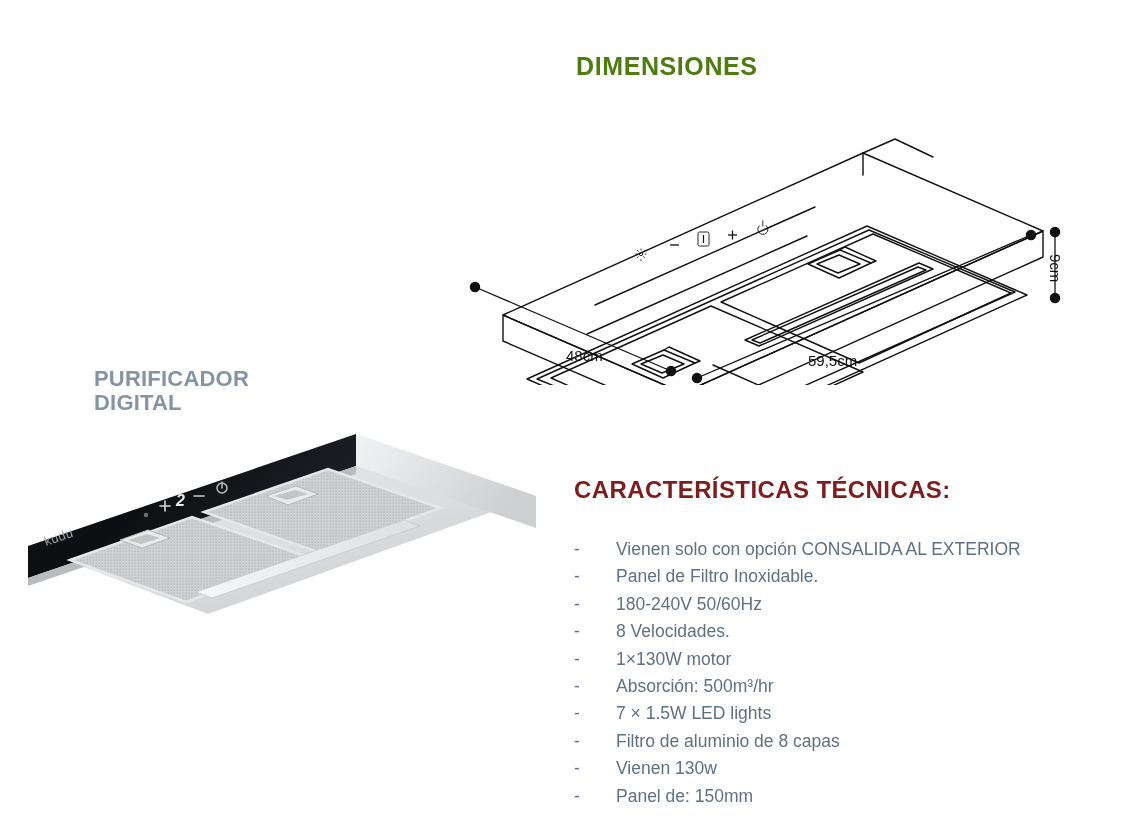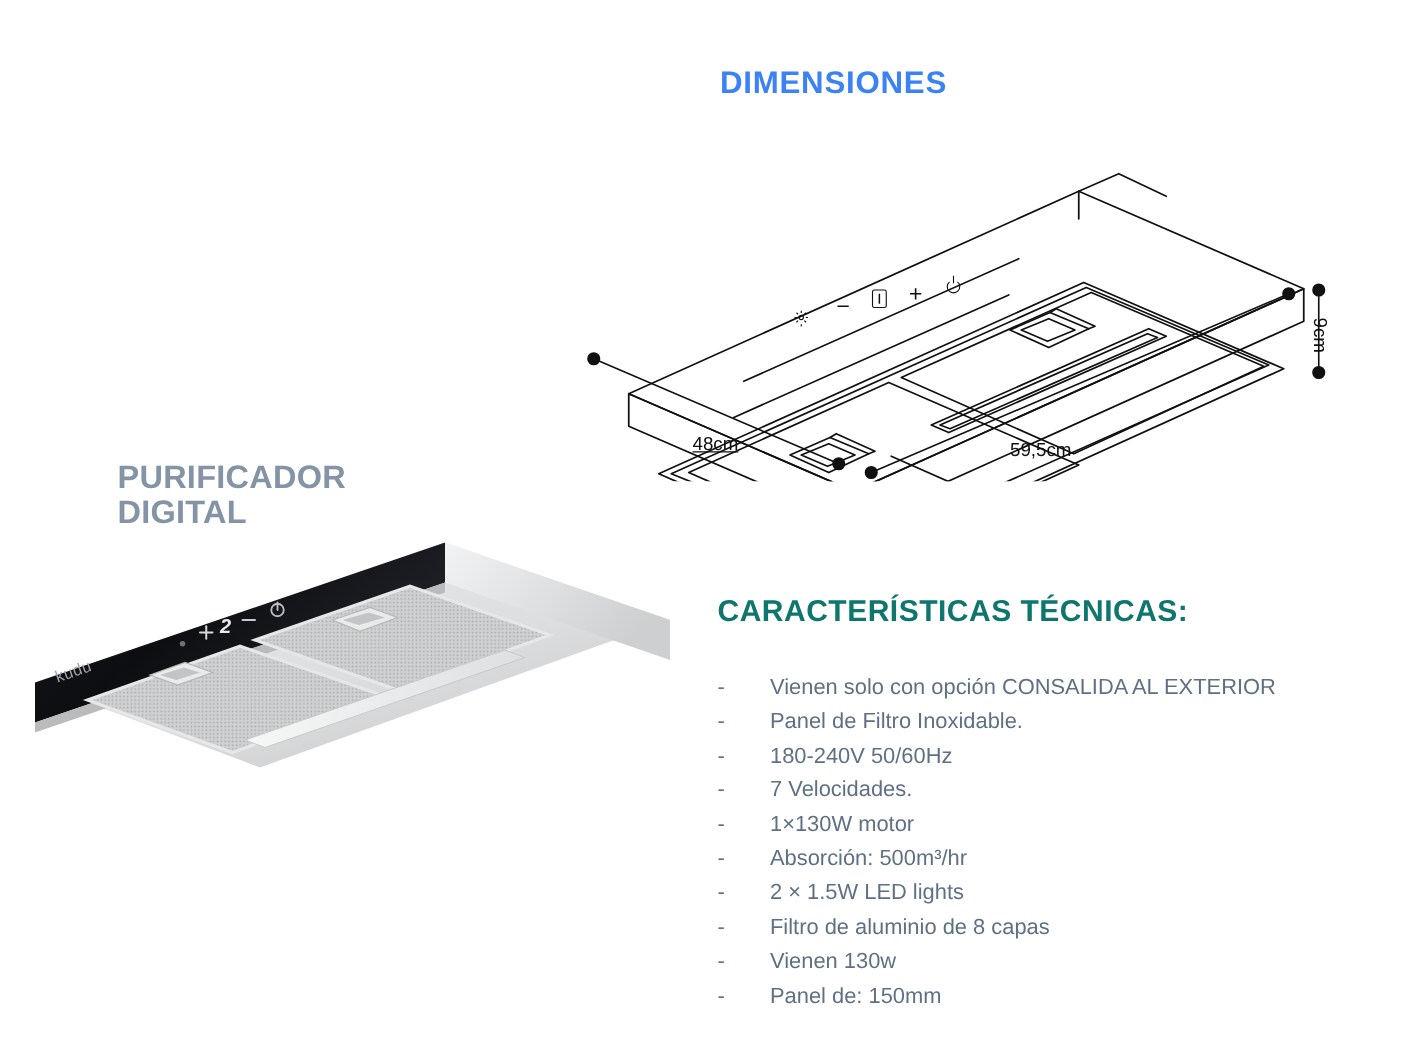--- a/index.html
+++ b/index.html
@@ -17,43 +17,43 @@
   }
 
   
   .dimensiones-heading {
     position: absolute;
     left: 576px;
     top: 52px;
     font-size: 25px;
     font-weight: bold;
     letter-spacing: 0.6px;
-    color: #3b82f6;
+    color: #4d7c0f;
   }
 
   .product-title {
     position: absolute;
     left: 94px;
     top: 367px;
-    font-size: 26px;
+    font-size: 22px;
     font-weight: bold;
     line-height: 1.08;
     letter-spacing: 0.2px;
     color: #8494a6;
     white-space: pre-line;
   }
 
   .specs-heading {
     position: absolute;
     left: 574px;
     top: 476px;
     font-size: 24px;
     font-weight: bold;
     letter-spacing: 0.4px;
-    color: #0f766e;
+    color: #7f1d1d;
   }
 
   
   .spec-list {
     position: absolute;
     left: 574px;
     top: 536px;
     width: 520px;
     list-style: none;
     margin: 0;
@@ -84,21 +84,21 @@
     width: 640px;
     height: 250px;
   }
 
   .dim-label {
     position: absolute;
     font-size: 15px;
     color: #111111;
     font-family: "Liberation Sans", sans-serif;
   }
-  .dim-label-48 { left: 554px; top: 347px; text-decoration: underline; }
+  .dim-label-48 { left: 566px; top: 347px; }
   .dim-label-595 { left: 808px; top: 352px; text-align: center; }
   .dim-label-9 {
     left: 1064px;
     top: 254px;
     transform: rotate(90deg);
     transform-origin: left top;
   }
 
   
   .product-photo {
@@ -309,33 +309,33 @@
     <li class="spec-item">
       <span class="spec-dash">-</span>
       <span class="spec-text">Panel de Filtro Inoxidable.</span>
     </li>
     <li class="spec-item">
       <span class="spec-dash">-</span>
       <span class="spec-text">180-240V 50/60Hz</span>
     </li>
     <li class="spec-item">
       <span class="spec-dash">-</span>
-      <span class="spec-text">7 Velocidades.</span>
+      <span class="spec-text">8 Velocidades.</span>
     </li>
     <li class="spec-item">
       <span class="spec-dash">-</span>
       <span class="spec-text">1×130W motor</span>
     </li>
     <li class="spec-item">
       <span class="spec-dash">-</span>
       <span class="spec-text">Absorción: 500m³/hr</span>
     </li>
     <li class="spec-item">
       <span class="spec-dash">-</span>
-      <span class="spec-text">2 × 1.5W LED lights</span>
+      <span class="spec-text">7 × 1.5W LED lights</span>
     </li>
     <li class="spec-item">
       <span class="spec-dash">-</span>
       <span class="spec-text">Filtro de aluminio de 8 capas</span>
     </li>
     <li class="spec-item">
       <span class="spec-dash">-</span>
       <span class="spec-text">Vienen 130w</span>
     </li>
     <li class="spec-item">

